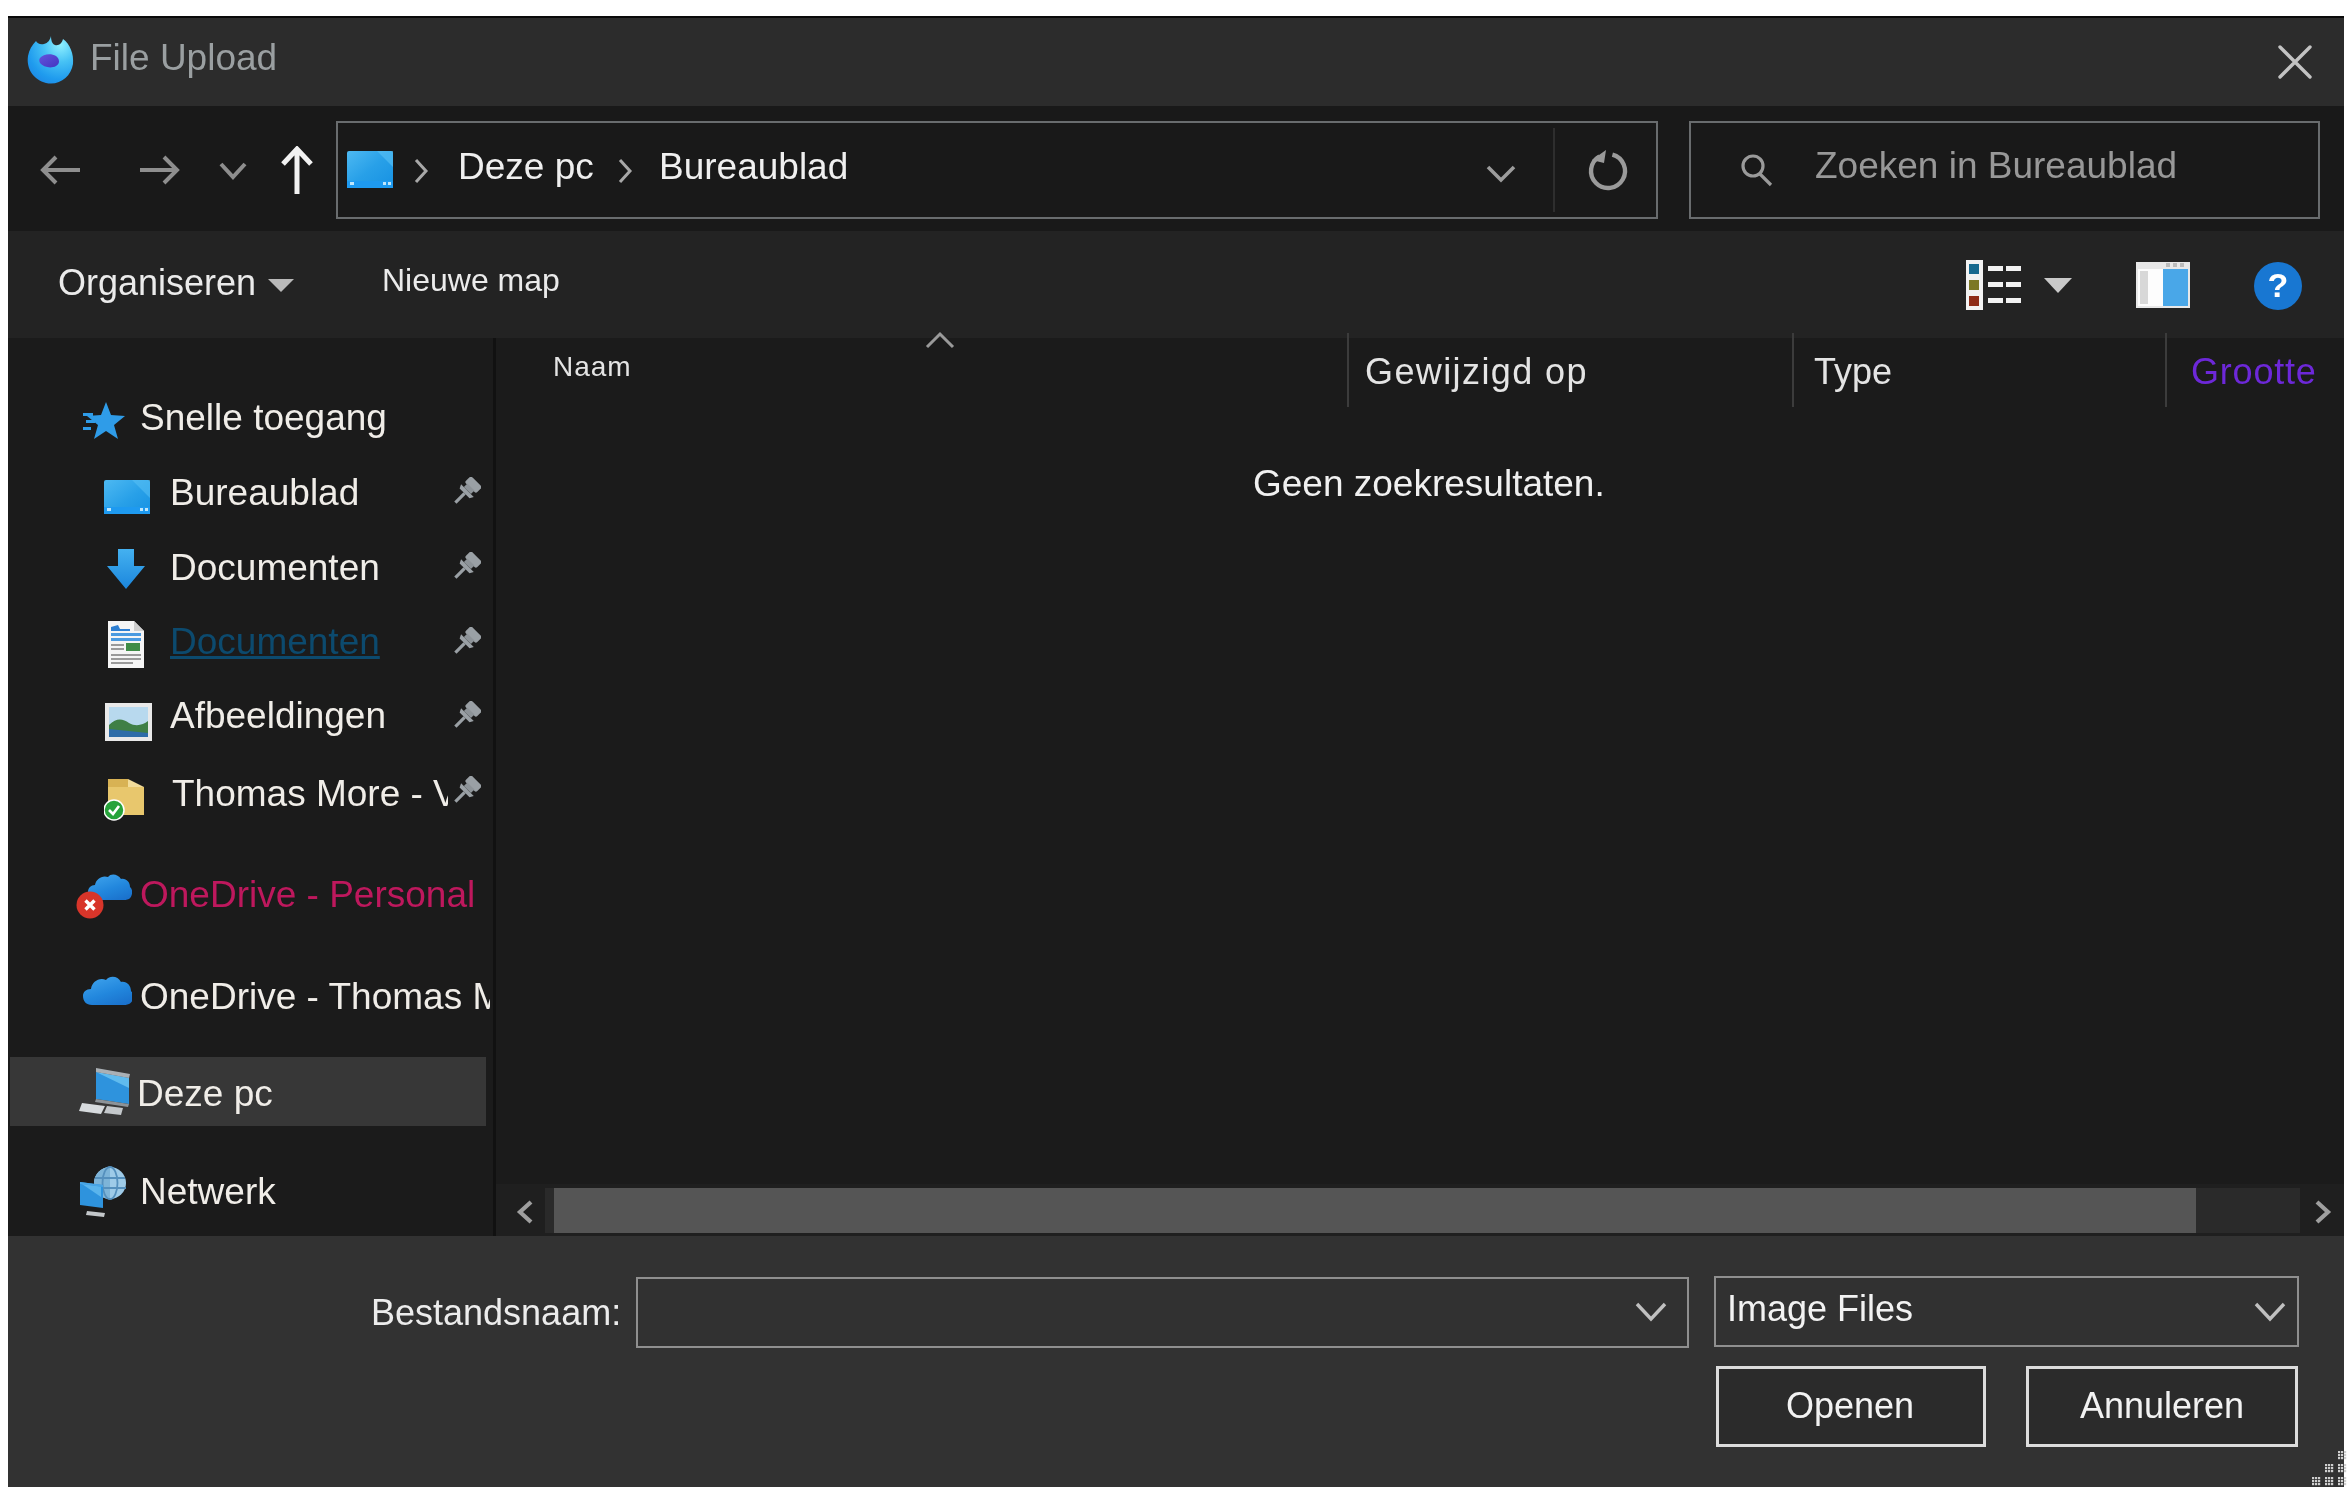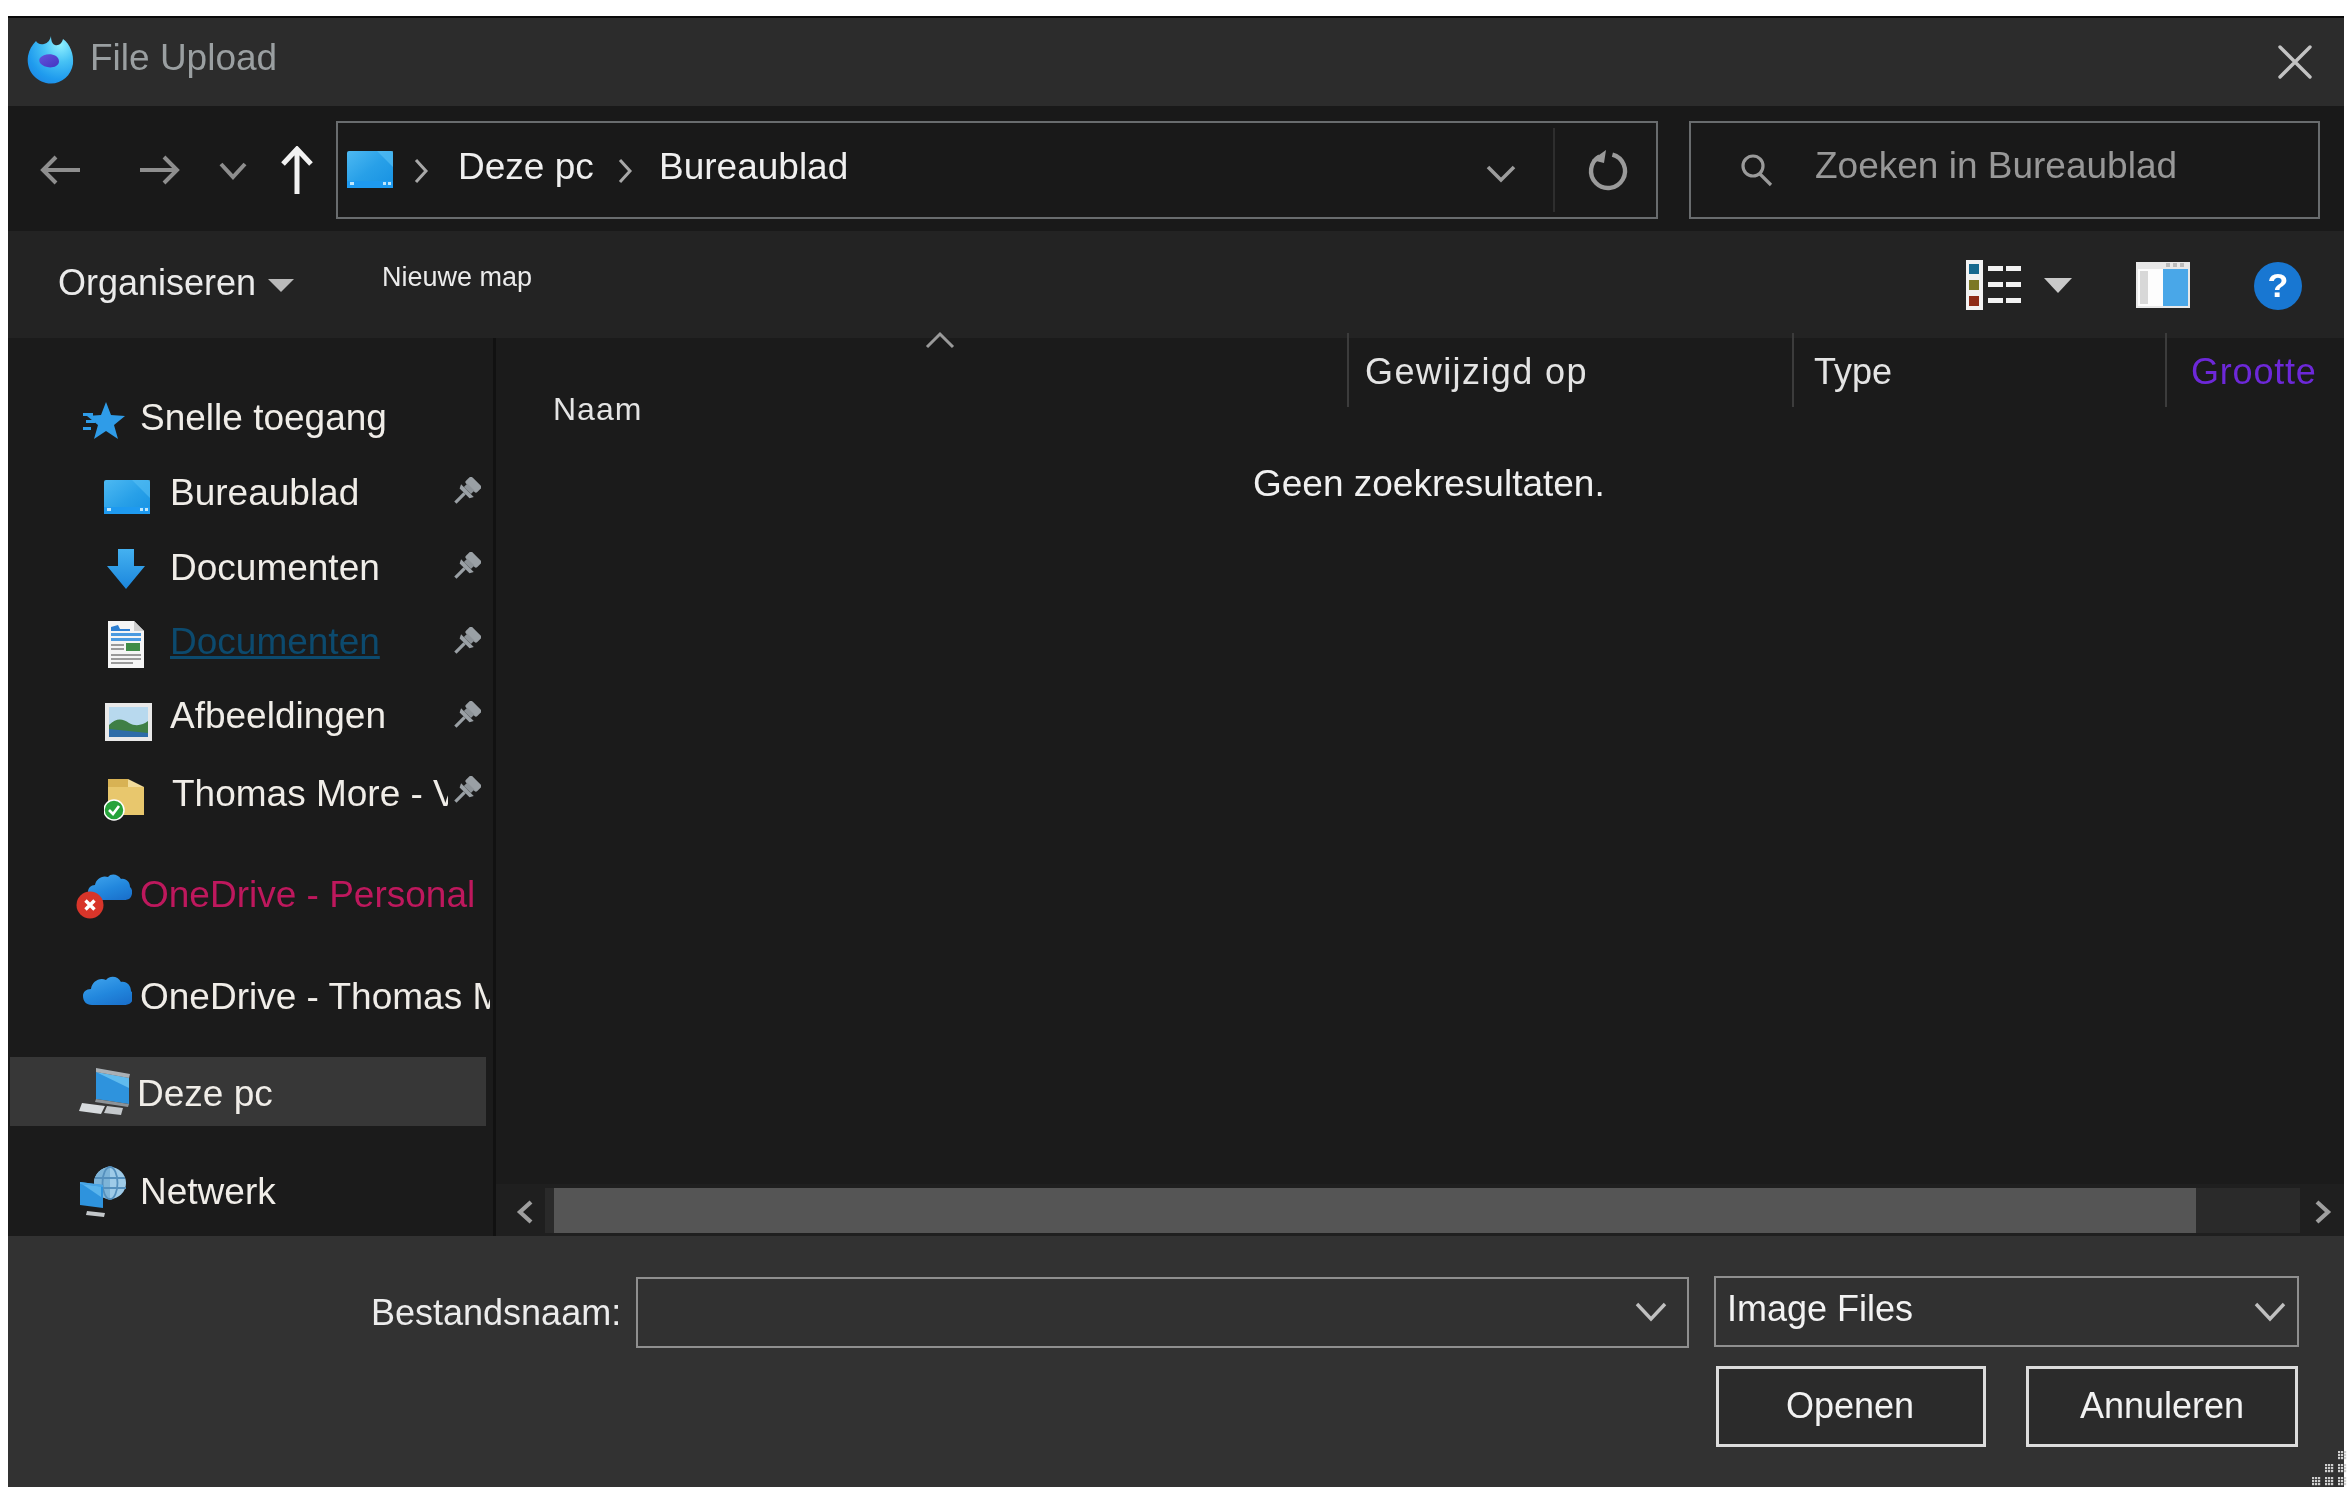--- a/index.html
+++ b/index.html
@@ -90,21 +90,21 @@
 <svg class="abs" style="left:1738px;top:152px;" width="36" height="36" viewBox="0 0 36 36">
   <circle cx="15" cy="14" r="10" stroke="#9a9a9a" stroke-width="3.2" fill="none"></circle>
   <path d="M22 22 L33 33" stroke="#9a9a9a" stroke-width="3.2"></path>
 </svg>
 <div class="txt" style="left:1815px;top:145px;font-size:37px;color:#989898;">Zoeken in Bureaublad</div>
 
 <div class="txt" style="left:58px;top:262px;font-size:36px;color:#ebebeb;">Organiseren</div>
 <svg class="abs" style="left:266px;top:277px;" width="30" height="16" viewBox="0 0 30 16">
   <path d="M2 2 L28 2 L15 15 Z" fill="#b9b9b9"></path>
 </svg>
-<div class="txt" style="left:382px;top:262px;font-size:27px;color:#ebebeb;">Nieuwe map</div>
+<div class="txt" style="left:382px;top:262px;font-size:32px;color:#ebebeb;">Nieuwe map</div>
 
 <svg class="abs" style="left:1966px;top:260px;" width="58" height="50" viewBox="0 0 58 50">
   <rect x="0" y="0" width="17" height="50" fill="#f2f2f2"></rect>
   <rect x="3" y="4" width="10" height="10" fill="#17698e"></rect>
   <rect x="3" y="20" width="10" height="10" fill="#7c7825"></rect>
   <rect x="3" y="36" width="10" height="10" fill="#8e2c17"></rect>
   <g fill="#f2f2f2">
     <rect x="22" y="6" width="15" height="5"></rect>
       <rect x="40" y="6" width="15" height="5"></rect>
     <rect x="22" y="22" width="15" height="5"></rect>
@@ -128,21 +128,21 @@
 </svg>
 
 <svg class="abs" style="left:2253px;top:261px;" width="50" height="50" viewBox="0 0 50 50">
   <circle cx="25" cy="25" r="24" fill="#1877d2"></circle>
   <text x="25" y="36" font-size="34" font-family="Liberation Sans" font-weight="bold" fill="#ffffff" text-anchor="middle">?</text>
 </svg>
 
 <svg class="abs" style="left:925px;top:331px;" width="30" height="18" viewBox="0 0 30 18">
   <path d="M2 16 L15 3 L28 16" stroke="#9a9a9a" stroke-width="3" fill="none"></path>
 </svg>
-<div class="txt" style="left:553px;top:351px;font-size:32px;color:#e4e4e4;letter-spacing:1px;margin-top:40px;">Naam</div>
+<div class="txt" style="left:553px;top:351px;font-size:28px;color:#e4e4e4;letter-spacing:1px;">Naam</div>
 <div class="txt" style="left:1365px;top:351px;font-size:36px;color:#e4e4e4;letter-spacing:1.4px;">Gewijzigd op</div>
 <div class="txt" style="left:1814px;top:351px;font-size:36px;color:#e4e4e4;">Type</div>
 <div class="txt" style="left:2191px;top:351px;font-size:36px;color:#6d28d9;letter-spacing:0.8px;">Grootte</div>
 <div class="abs" style="left:1347px;top:333px;width:2px;height:74px;background:#3c3c3c;"></div>
 <div class="abs" style="left:1792px;top:333px;width:2px;height:74px;background:#3c3c3c;"></div>
 <div class="abs" style="left:2165px;top:333px;width:2px;height:74px;background:#3c3c3c;"></div>
 
 <div class="txt" style="left:1253px;top:463px;font-size:37px;color:#f0f0f0;">Geen zoekresultaten.</div>
 
 <div class="abs" style="left:496px;top:1184px;width:1848px;height:52px;background:#1f1f1f;"></div>

